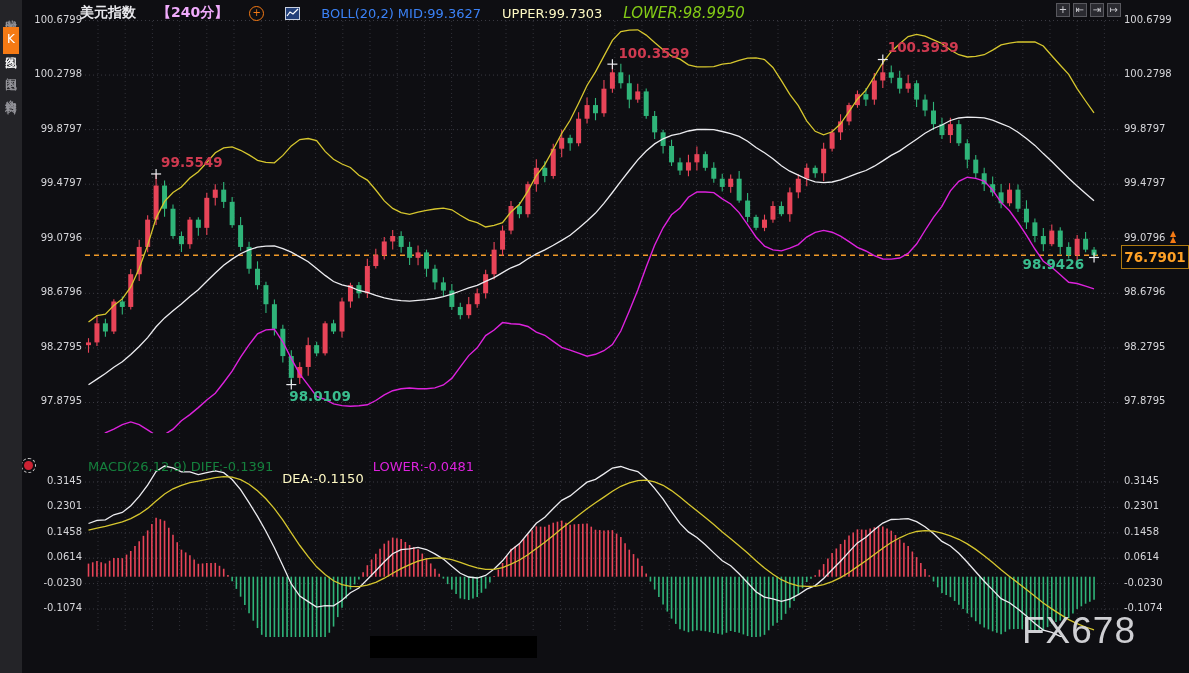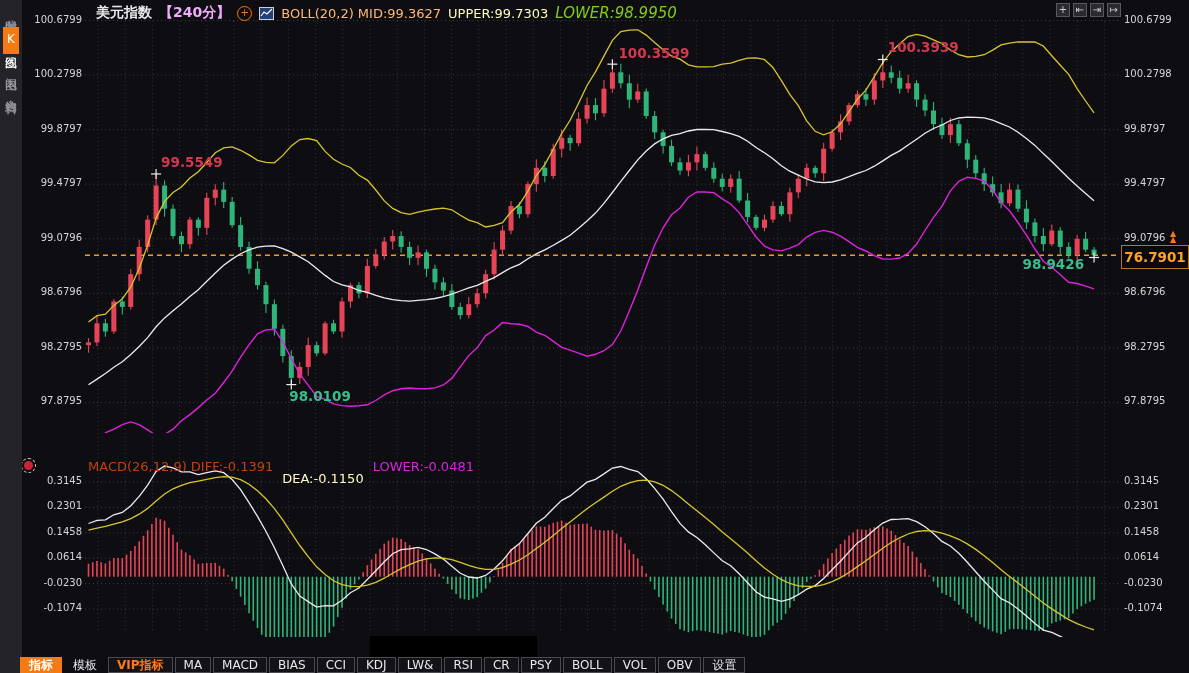--- a/index.html
+++ b/index.html
@@ -6,40 +6,40 @@
   #app{position:relative;width:1189px;height:673px;background:#0e0e12;overflow:hidden;
        font-family:"DejaVu Sans",sans-serif;}
   #chart-svg{position:absolute;left:0;top:0;}
   
   #sidebar{position:absolute;left:0;top:0;width:22px;height:100%;background:#242428;
            display:flex;flex-direction:column;align-items:center;padding-top:5px;gap:9px;box-sizing:border-box;z-index:6;}
   .side-item{writing-mode:vertical-rl;text-orientation:upright;font-size:12px;color:#96969c;
              letter-spacing:1px;padding:5px 1px;line-height:14px;cursor:pointer;}
   .side-item.active{background:#f57a14;color:#fff;}
   
-  #topbar{position:absolute;left:80px;top:4px;height:18px;display:flex;align-items:center;gap:7px;z-index:5;margin-left:16px;}
+  #topbar{position:absolute;left:80px;top:4px;height:18px;display:flex;align-items:center;gap:21px;z-index:5;}
   .t-title{color:#e8e8ec;font-size:14px;font-weight:bold;}
   .t-frame{color:#f0abfc;font-size:14px;font-weight:bold;}
   .t-link{width:13px;height:13px;border:1px solid #f57a14;border-radius:50%;color:#f57a14;
           font-size:10px;line-height:12px;text-align:center;}
-  .t-boll{color:#fdba74;font-size:13px;}
+  .t-boll{color:#3b82f6;font-size:13px;}
   .t-upper{color:#fef9c3;font-size:13px;}
   .t-lower{color:#84cc16;font-size:15px;font-style:italic;}
   
   #tr-buttons{position:absolute;left:1056px;top:3px;display:flex;gap:3px;z-index:5;}
   .trb{width:14px;height:14px;background:#2a2a30;border:1px solid #58585e;color:#cfcfd4;
        font-size:10px;line-height:12px;text-align:center;box-sizing:border-box;cursor:pointer;}
   
   .axis-col{position:absolute;z-index:4;}
   .axis-tick{position:absolute;font-size:10px;color:#d6d6da;width:100%;}
   .axis-col.left .axis-tick{text-align:right;}
   .axis-col.right .axis-tick{text-align:left;}
   
   #macd-header{position:absolute;left:88px;top:459px;display:flex;gap:9px;font-size:13px;z-index:5;}
-  .m-main{color:#c2410c;} .m-dea{color:#fef9c3;margin-top:12px;} .m-macd{color:#dd22dd;}
+  .m-main{color:#15803d;} .m-dea{color:#fef9c3;margin-top:12px;} .m-macd{color:#dd22dd;}
   #macd-dot{position:absolute;left:24px;top:461px;width:9px;height:9px;border-radius:50%;
             background:#cc2233;outline:1px dashed #cfcfcf;outline-offset:2px;z-index:5;}
   
   #price-box{position:absolute;left:1121px;top:245px;width:66px;height:22px;border:1px solid #b07a10;
              background:#0a0a0c;color:#ffa126;font-size:13.5px;font-weight:bold;text-align:center;
              line-height:22px;z-index:6;}
   #price-arrow{position:absolute;left:1170px;top:231px;color:#f57a14;display:flex;flex-direction:column;
                align-items:center;z-index:6;}
   #price-arrow span{font-size:8px;line-height:6px;}
   
@@ -705,32 +705,15 @@
       <span>▲</span>
     </div>
   <div id="price-box">76.7901</div>
 
   <div id="date-row">
     
     
   </div>
   <div id="redact-box"></div>
 
-  <div id="toolbar">
-      <div class="tb active">指标</div>
-      <div class="tb plain">模板</div>
-      <div class="tb vip">VIP指标</div>
-      <div class="tb">MA</div>
-      <div class="tb">MACD</div>
-      <div class="tb">BIAS</div>
-      <div class="tb">CCI</div>
-      <div class="tb">KDJ</div>
-      <div class="tb">LW&amp;</div>
-      <div class="tb">RSI</div>
-      <div class="tb">CR</div>
-      <div class="tb">PSY</div>
-      <div class="tb">BOLL</div>
-      <div class="tb">VOL</div>
-      <div class="tb">OBV</div>
-      <div class="tb">设置</div>
-    </div>
-
+
+  <div id="watermark">FX678</div>
 </div>
 
 </body></html>

